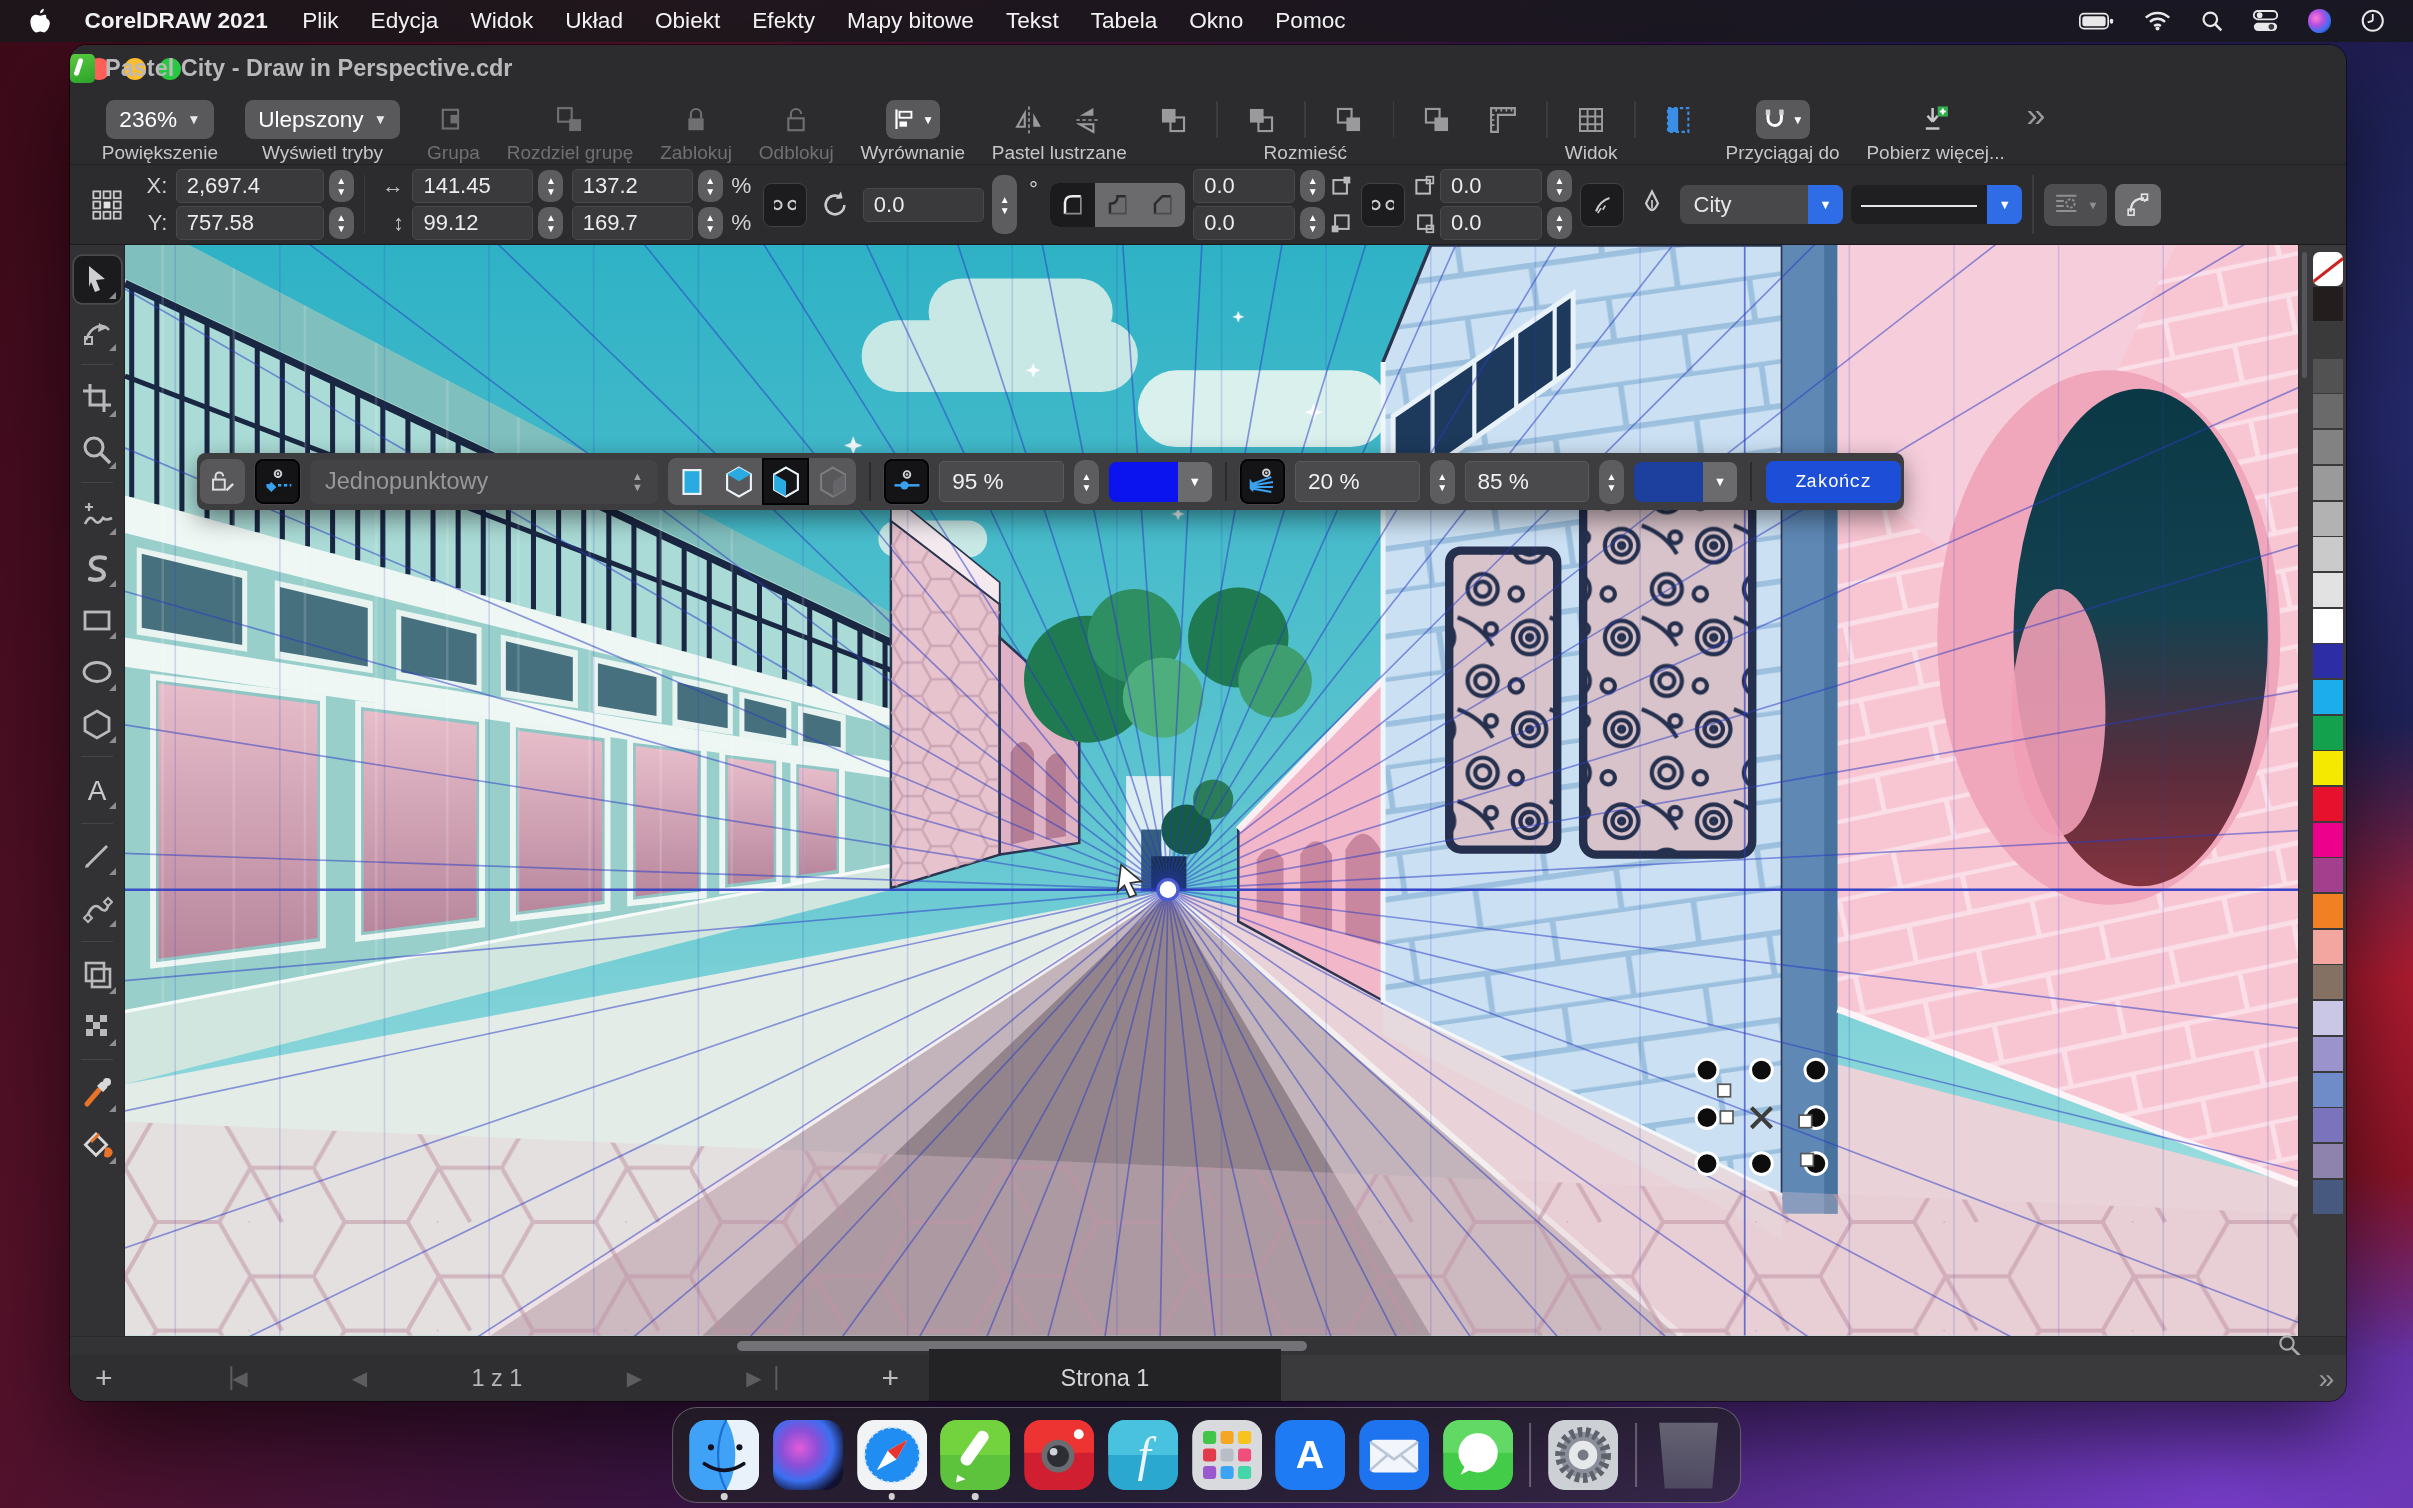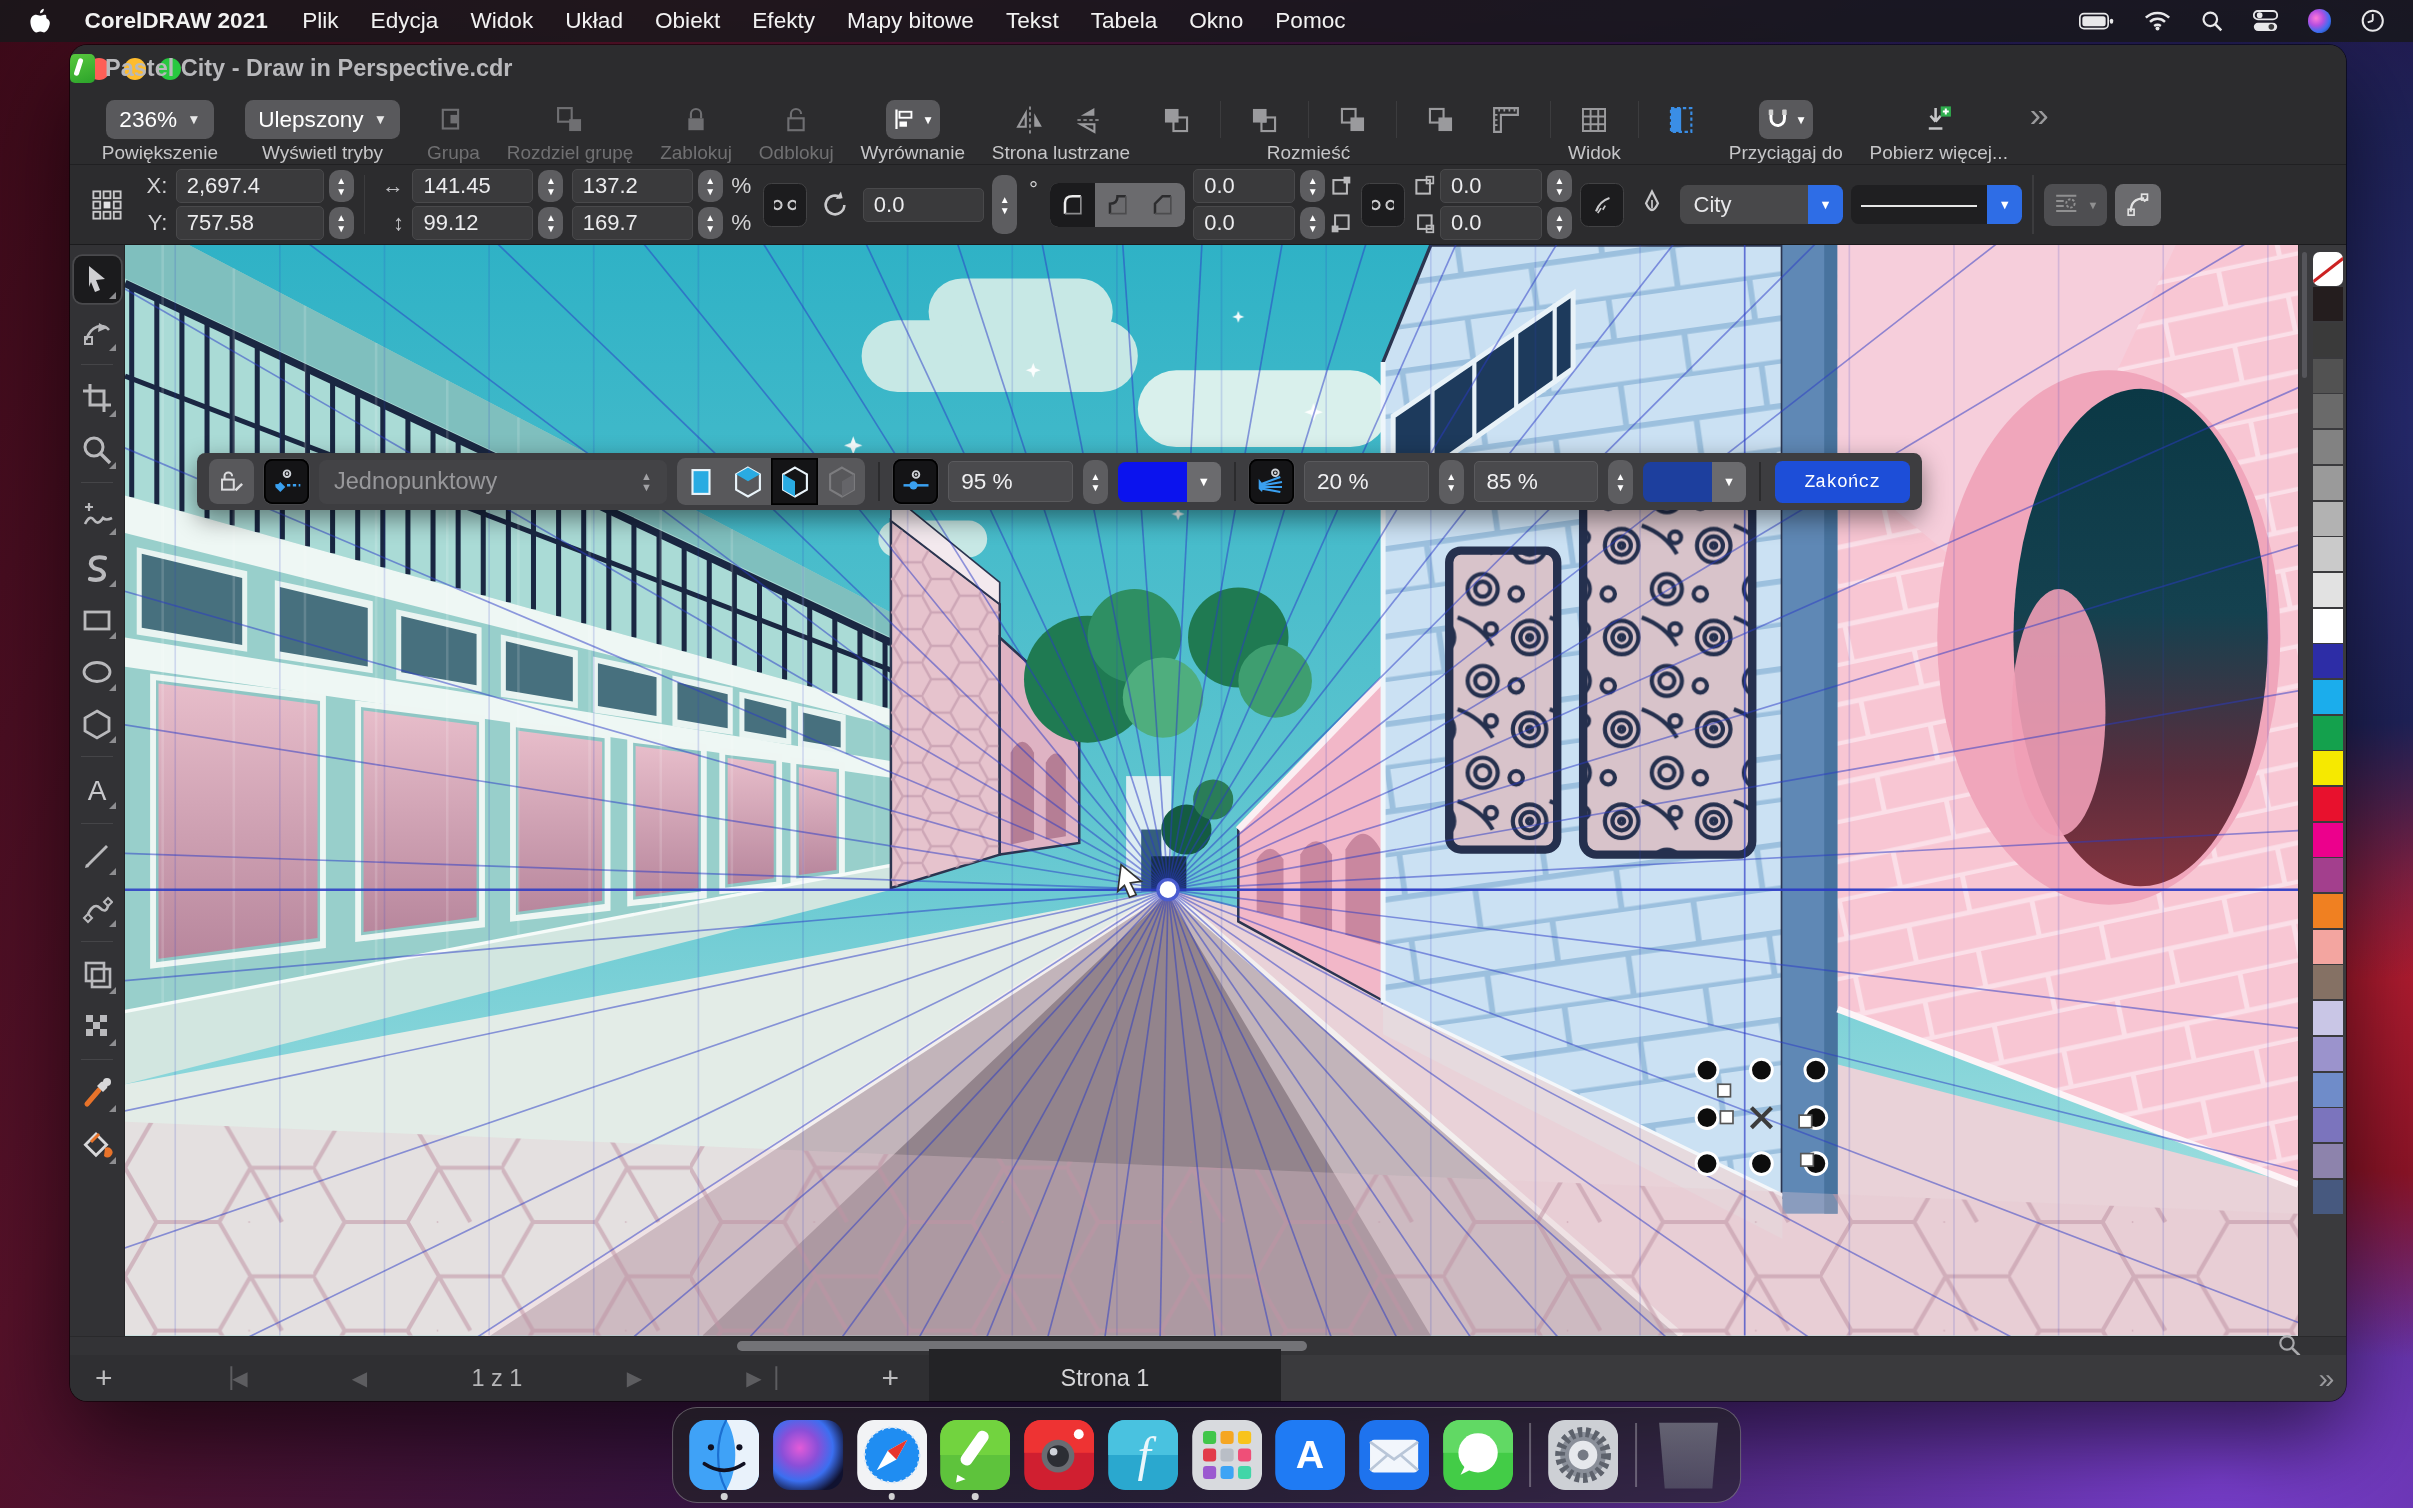--- a/index.html
+++ b/index.html
@@ -80,21 +80,21 @@
     justify-content:center;position:relative;}
   .tool svg{width:32px;height:32px;}
   .tool.sel{background:#1b1b1d;box-shadow:0 0 0 1.7px #4a4a4d;}
   .tool .fly{position:absolute;right:4.2px;bottom:4.2px;width:0;height:0;border-left:7.5px solid transparent;
     border-bottom:7.5px solid #8e8e91;}
   .tb-sep{width:32px;height:0.8px;background:#454548;margin:6.7px 0;}
   .canvas{flex:1;position:relative;background:#9adadd;min-width:0;}
   .canvas svg.scene{position:absolute;inset:0;width:100%;height:100%;}
   
   .perspbar{position:absolute;left:72px;top:208px;height:57px;background:#3d3d40;border-radius:8.4px;
-    display:flex;align-items:center;gap:10px;padding:0 12px;box-shadow:0 8.4px 25px rgba(0,0,0,.45);z-index:30;}
+    display:flex;align-items:center;gap:10px;padding:0 3px;box-shadow:0 8.4px 25px rgba(0,0,0,.45);z-index:30;}
   .perspbar .psep{width:1.7px;height:39px;background:#2b2b2d;margin:0 3.4px;}
   .sqbtn{width:45px;height:45px;border-radius:8.4px;background:#58585b;display:flex;align-items:center;
     justify-content:center;border:none;}
   .sqbtn.dark{background:#141416;box-shadow:0 0 0 1.7px #000 inset,0 0 0 0.8px #4a4a4d;}
   .jedno{width:318px;height:44px;background:#434346;border-radius:7.5px;color:#98989b;font-size:23.5px;
     display:flex;align-items:center;padding:0 15px;}
   .jedno .dchev{margin-left:auto;display:flex;flex-direction:column;color:#a2a2a5;font-size:11px;line-height:11px;}
   .segp{display:flex;border-radius:8.4px;overflow:hidden;background:#58585b;}
   .segp .seg{width:47px;height:47px;display:flex;align-items:center;justify-content:center;}
   .segp .seg.dark{background:#141416;box-shadow:0 0 0 1.7px #000 inset;}
@@ -308,21 +308,21 @@
             </svg>
           </span>
         <span class="ticon">
           <svg viewBox="0 0 40 40">
               <path d="M8 15 h16 v-9 z" fill="#9a9a9d"></path>
               <path d="M8 25 h16 v9 z" fill="none" stroke="#9a9a9d" stroke-width="2.5"></path>
               <line x1="4" y1="20" x2="32" y2="20" stroke="#9a9a9d" stroke-width="2" stroke-dasharray="4 3"></line>
             </svg>
           </span>
       </div>
-      <div class="tlabel">Strona lustrzane</div>
+      <div class="tlabel">Pastel lustrzane</div>
     </div>
     <div class="tgroup">
       <div class="trow">
         <span class="ticon">
           <svg viewBox="0 0 40 40">
               <rect x="7" y="7" width="16" height="16" fill="#9a9a9d"></rect>
               <rect x="17" y="17" width="16" height="16" fill="none" stroke="#9a9a9d" stroke-width="2.5"></rect>
             </svg>
           </span>
         <span class="vsep"></span>

